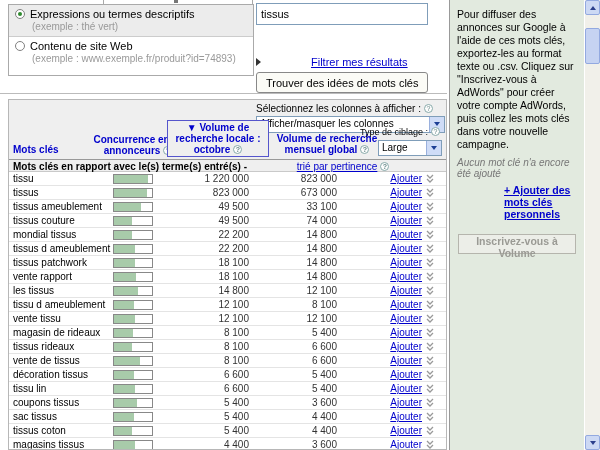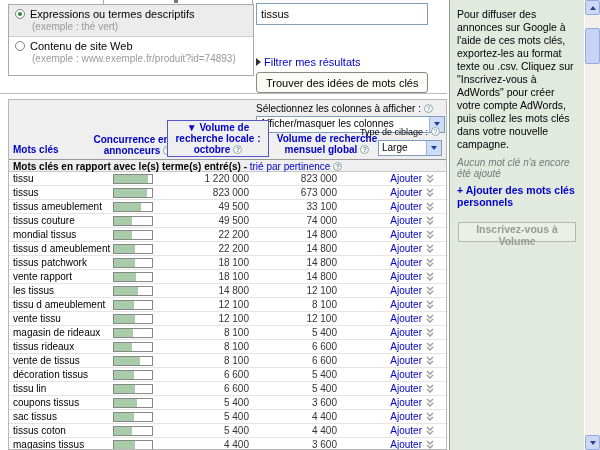--- a/index.html
+++ b/index.html
@@ -27,21 +27,21 @@
   
   #keyword-input { left:256px; top:3px; width:172px; height:22px; border:1px solid #7f9db9;
     font-family:inherit; font-size:11px; padding:3px 4px; }
   #synonyms-row { left:256px; top:38px; }
   .checkbox { display:inline-block; width:11px; height:11px; border:1px solid #1c5180; background:#fff;
     vertical-align:-2px; margin-right:5px; text-align:center; line-height:10px; font-size:10px;
     color:#1f7a1f; font-weight:bold; }
   #filter-row { left:256px; top:56px; }
   .tri-right { display:inline-block; width:0; height:0; border-left:5px solid #333;
     border-top:4px solid transparent; border-bottom:4px solid transparent; margin-right:3px; }
-  a, .link { color:#0000cc; cursor:pointer; }
+  a, .link { color:#0000cc; text-decoration:underline; cursor:pointer;margin-left:47px; }
   #find-button { left:256px; top:72px; height:21px; padding:0 9px; background:#fbfbf6;
     border:1px solid #888; border-radius:3px; font-family:inherit; font-size:11px; color:#000;text-align:right; }
   #form-divider { left:0; top:93px; width:447px; height:1px; background:#bbb; }
 
   
   #table-box { left:8px; top:99px; width:439px; height:351px; border:1px solid #b7b7b7;
     background:#fff; overflow:hidden; }
   #table-header { position:relative; width:100%; height:59px; background:#efefef; }
   #columns-select-label { position:absolute; left:247px; top:3px; font-size:10px; color:#000; }
   .xp-select { position:absolute; background:#fff; border:1px solid #7f9db9; font-size:10px;

